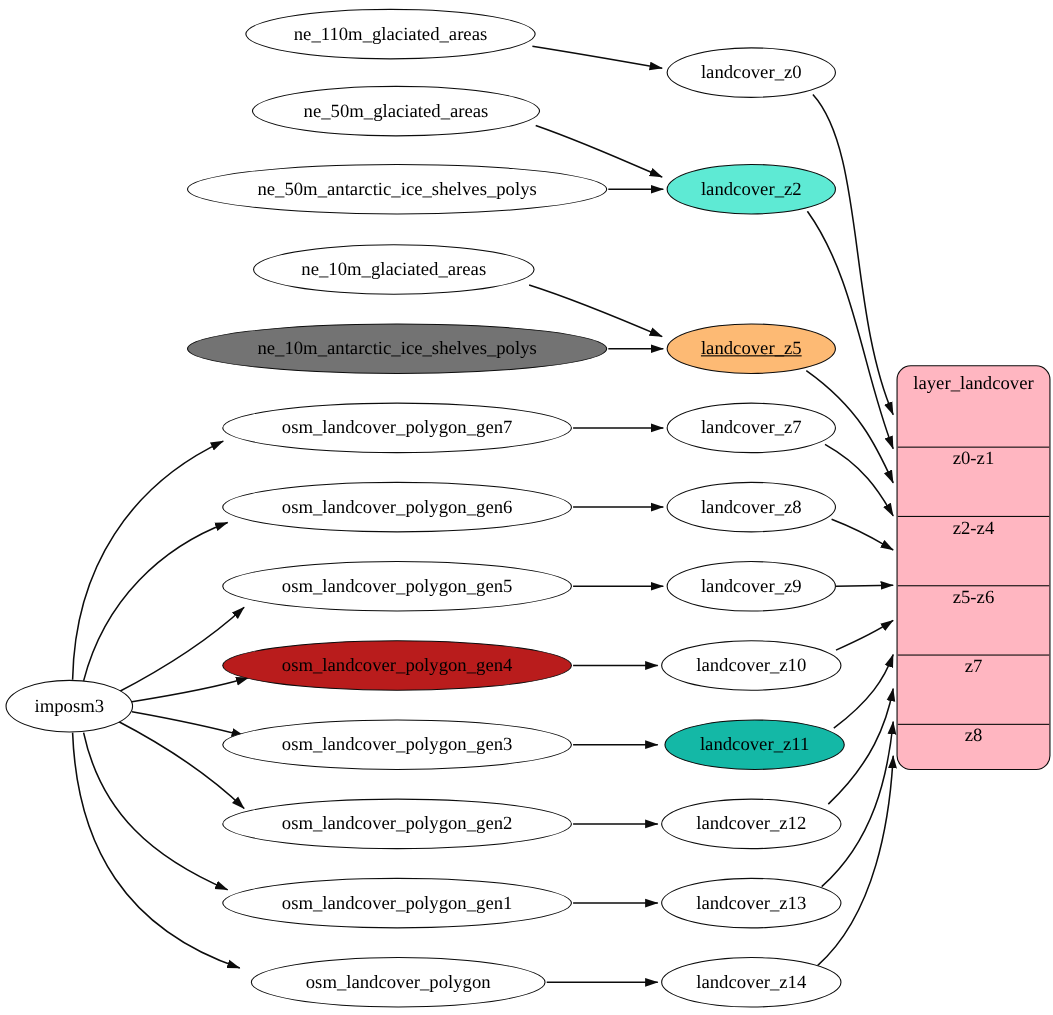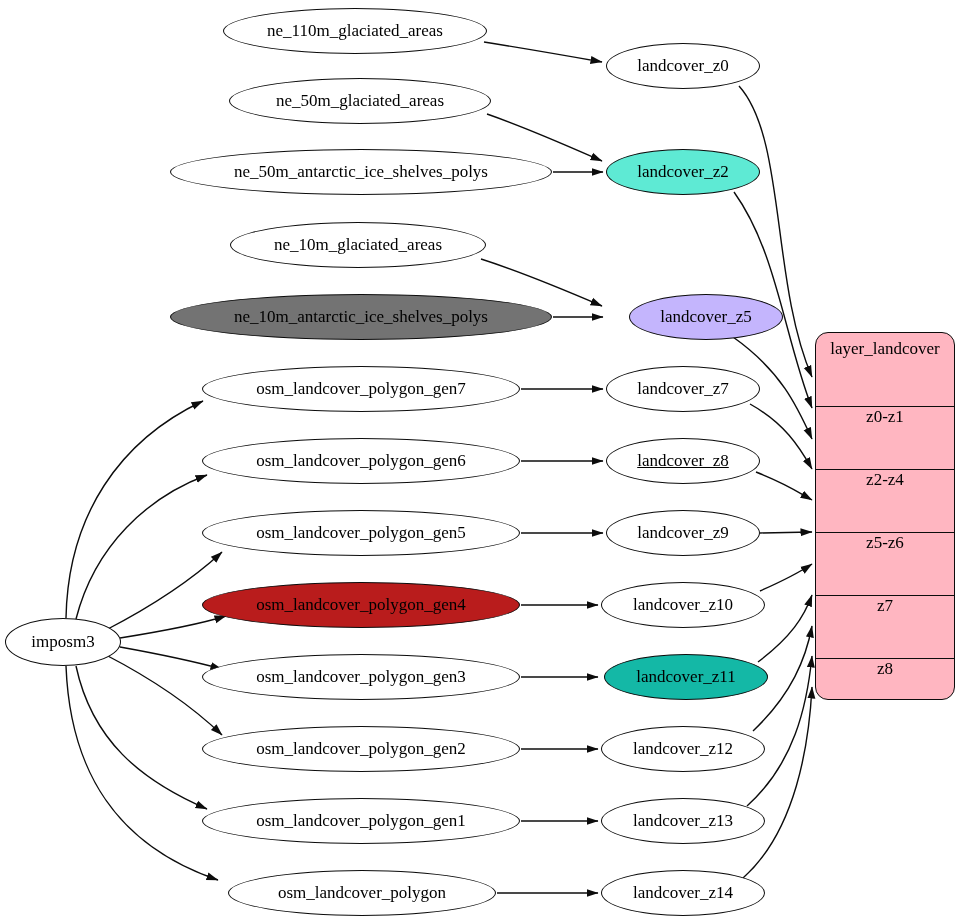--- a/index.html
+++ b/index.html
@@ -83,23 +83,23 @@
   <div class="node" style="left: 202px; top: 438px; width: 318px; height: 46px; background: rgb(255, 255, 255);">osm_landcover_polygon_gen6</div>
   <div class="node" style="left: 202px; top: 510px; width: 318px; height: 46px; background: rgb(255, 255, 255);">osm_landcover_polygon_gen5</div>
   <div class="node" style="left: 202px; top: 582px; width: 318px; height: 46px; background: #b91c1c;">osm_landcover_polygon_gen4</div>
   <div class="node" style="left: 202px; top: 654px; width: 318px; height: 46px; background: rgb(255, 255, 255);">osm_landcover_polygon_gen3</div>
   <div class="node" style="left: 202px; top: 726px; width: 318px; height: 46px; background: rgb(255, 255, 255); text-align: right;">osm_landcover_polygon_gen2</div>
   <div class="node" style="left: 202px; top: 798px; width: 318px; height: 46px; background: rgb(255, 255, 255);">osm_landcover_polygon_gen1</div>
   <div class="node" style="left: 228px; top: 870px; width: 268px; height: 46px; background: rgb(255, 255, 255);">osm_landcover_polygon</div>
 
   <div class="node" style="left: 606px; top: 43px; width: 154px; height: 46px; background: rgb(255, 255, 255);">landcover_z0</div>
   <div class="node" style="left: 606px; top: 149px; width: 154px; height: 46px; background: #5eead4;">landcover_z2</div>
-  <div class="node" style="left: 629px; top: 294px; width: 154px; height: 46px; background: #c4b5fd;">landcover_z5</div>
+  <div class="node" style="left: 606px; top: 294px; width: 154px; height: 46px; background: #fdba74; text-decoration: underline;">landcover_z5</div>
   <div class="node" style="left: 606px; top: 366px; width: 154px; height: 46px; background: rgb(255, 255, 255);">landcover_z7</div>
-  <div class="node" style="left: 606px; top: 438px; width: 154px; height: 46px; background: rgb(255, 255, 255); text-decoration: underline;">landcover_z8</div>
+  <div class="node" style="left: 606px; top: 438px; width: 154px; height: 46px; background: rgb(255, 255, 255);">landcover_z8</div>
   <div class="node" style="left: 606px; top: 510px; width: 154px; height: 46px; background: rgb(255, 255, 255);">landcover_z9</div>
   <div class="node" style="left: 601px; top: 582px; width: 164px; height: 46px; background: rgb(255, 255, 255);">landcover_z10</div>
   <div class="node" style="left: 604px; top: 654px; width: 164px; height: 46px; background: #14b8a6;">landcover_z11</div>
   <div class="node" style="left: 601px; top: 726px; width: 164px; height: 46px; background: rgb(255, 255, 255);">landcover_z12</div>
   <div class="node" style="left: 601px; top: 798px; width: 164px; height: 46px; background: rgb(255, 255, 255);">landcover_z13</div>
   <div class="node" style="left: 601px; top: 870px; width: 164px; height: 46px; background: rgb(255, 255, 255);">landcover_z14</div>
 
   <div class="dbtable" style="background: rgb(255, 182, 193);">
     <div class="thead">layer_landcover</div>
     <div class="trow">z0-z1</div>

